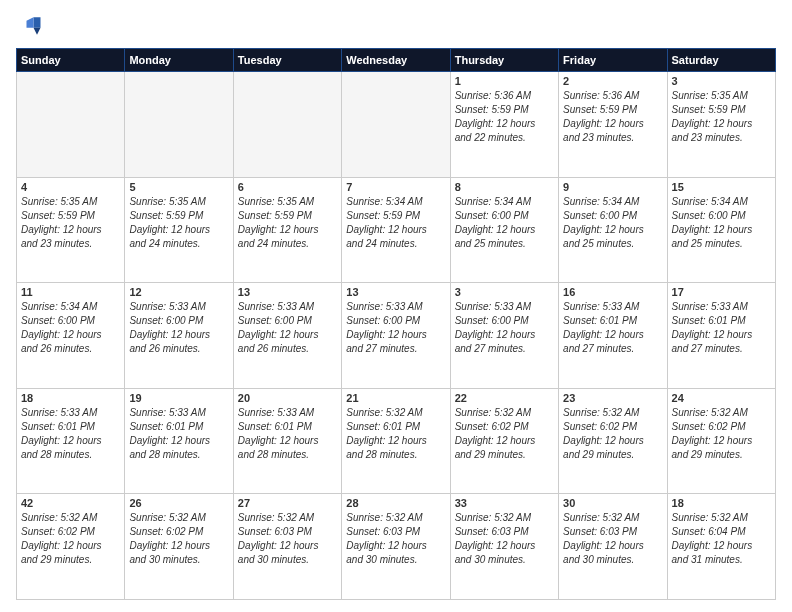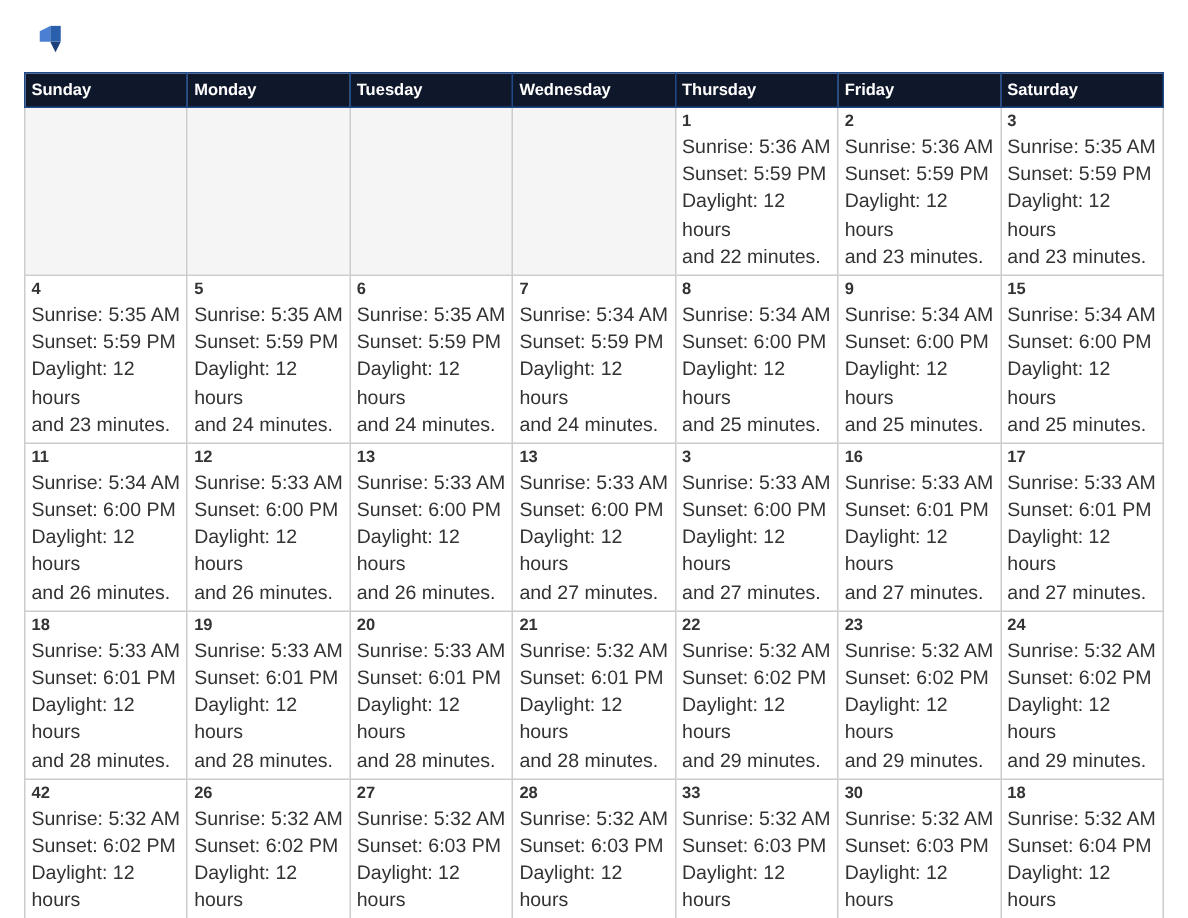--- a/index.html
+++ b/index.html
@@ -88,23 +88,24 @@
       background: #f5f5f5;
     }
     .day-num {
       font-size: 11px;
       font-weight: bold;
       color: #333;
       display: block;
       margin-bottom: 2px;
     }
     .day-info {
-      font-size: 13px;
+      font-size: 10px;
       line-height: 1.4;
       color: #333;
+      font-style: italic;
     }
   </style>
 </head>
 <body>
 
 <div class="page">
   <div class="header">
     <div class="logo">
       <svg class="logo-icon" viewBox="0 0 32 32">
         <polygon points="20,6 28,6 28,18 20,18" fill="#2a5fac"></polygon>

